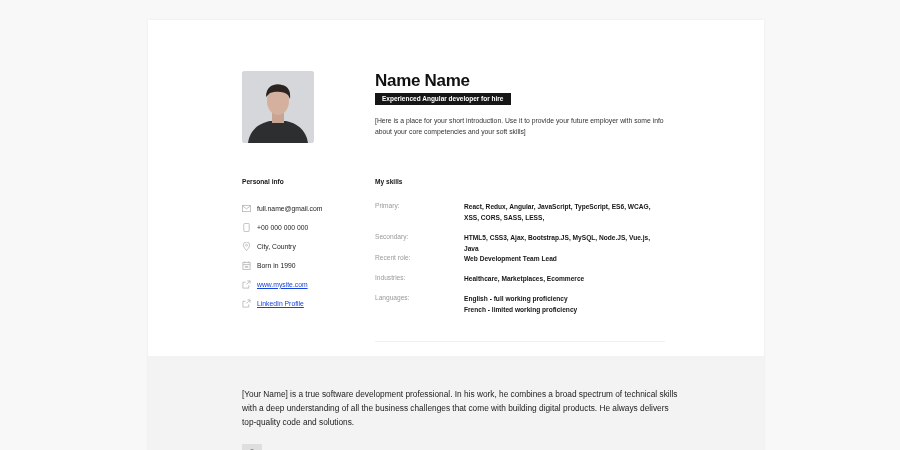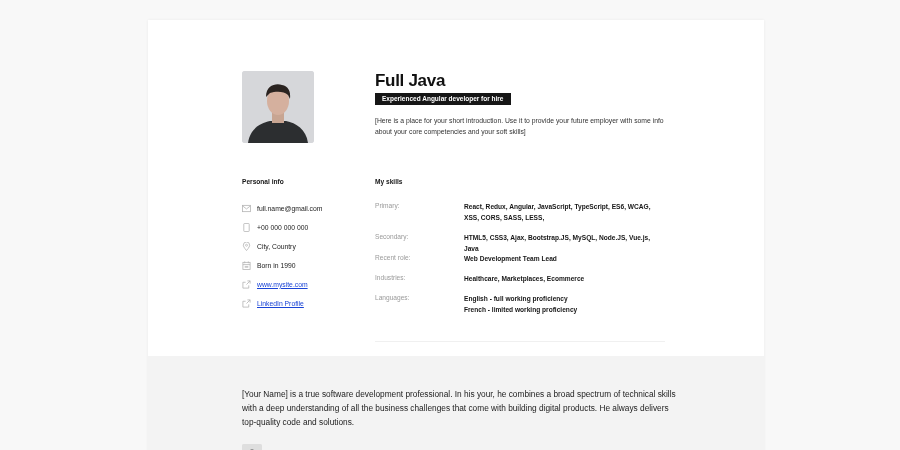--- a/index.html
+++ b/index.html
@@ -71,21 +71,21 @@
     <div class="photo">
       <svg width="72" height="72" viewBox="0 0 72 72">
         <rect width="72" height="72" fill="#d6d7da"></rect>
         <path d="M6 72 C8 58 18 52 28 50 L44 50 C54 52 64 58 66 72 Z" fill="#2c2e30"></path>
         <rect x="30" y="40" width="12" height="12" fill="#c8a592"></rect>
         <ellipse cx="36" cy="30" rx="11" ry="14" fill="#d5b09e"></ellipse>
         <path d="M24 26 C24 14 34 12 40 14 C46 15 49 20 48 28 L46 24 C42 20 34 20 28 22 Z" fill="#2a2320"></path>
       </svg>
     </div>
 
-    <div class="name">Full Java</div>
+    <div class="name">Name Name</div>
     <div class="tagline">Experienced Angular developer for hire</div>
     <div class="intro">[Here is a place for your short introduction. Use it to provide your future employer with some info about your core competencies and your soft skills]</div>
 
     <div class="section-title" style="left:94px; top:158px;">Personal info</div>
     <div class="pi-list">
       <div class="pi-item" style="top:0px;">
         <svg class="pi-icon" viewBox="0 0 10 10">
             <rect x="0.5" y="1.5" width="9" height="7" fill="none" stroke="#b5b5b5" stroke-width="0.9"></rect>
             <path d="M0.5 2 L5 5.5 L9.5 2" fill="none" stroke="#b5b5b5" stroke-width="0.9"></path>
           </svg>
@@ -147,21 +147,21 @@
       <div class="skill-row" style="top:92px;">
         <span class="skill-label">Languages:</span>
         <span class="skill-value" style="white-space:pre-line;">English - full working proficiency
 French - limited working proficiency</span>
       </div>
       <div class="divider" style="top:139px;"></div>
     </div>
   </div>
 
   <div class="bottom">
-    <p class="quote">[Your Name] is a true software development professional. In his your, he combines a broad spectrum of technical skills with a deep understanding of all the business challenges that come with building digital products. He always delivers top-quality code and solutions.</p>
+    <p class="quote">[Your Name] is a true software development professional. In his work, he combines a broad spectrum of technical skills with a deep understanding of all the business challenges that come with building digital products. He always delivers top-quality code and solutions.</p>
     <div class="author">
       <div class="author-avatar">
         <svg width="20" height="16" viewBox="0 0 20 16">
             <rect width="20" height="16" fill="#dedede"></rect>
             <circle cx="10" cy="9" r="3.5" fill="#333"></circle>
             <path d="M4 16 C6 12 14 12 16 16 Z" fill="#444"></path>
           </svg>
       </div>
       <span class="author-name">Marlon Bailey</span>
     </div>

